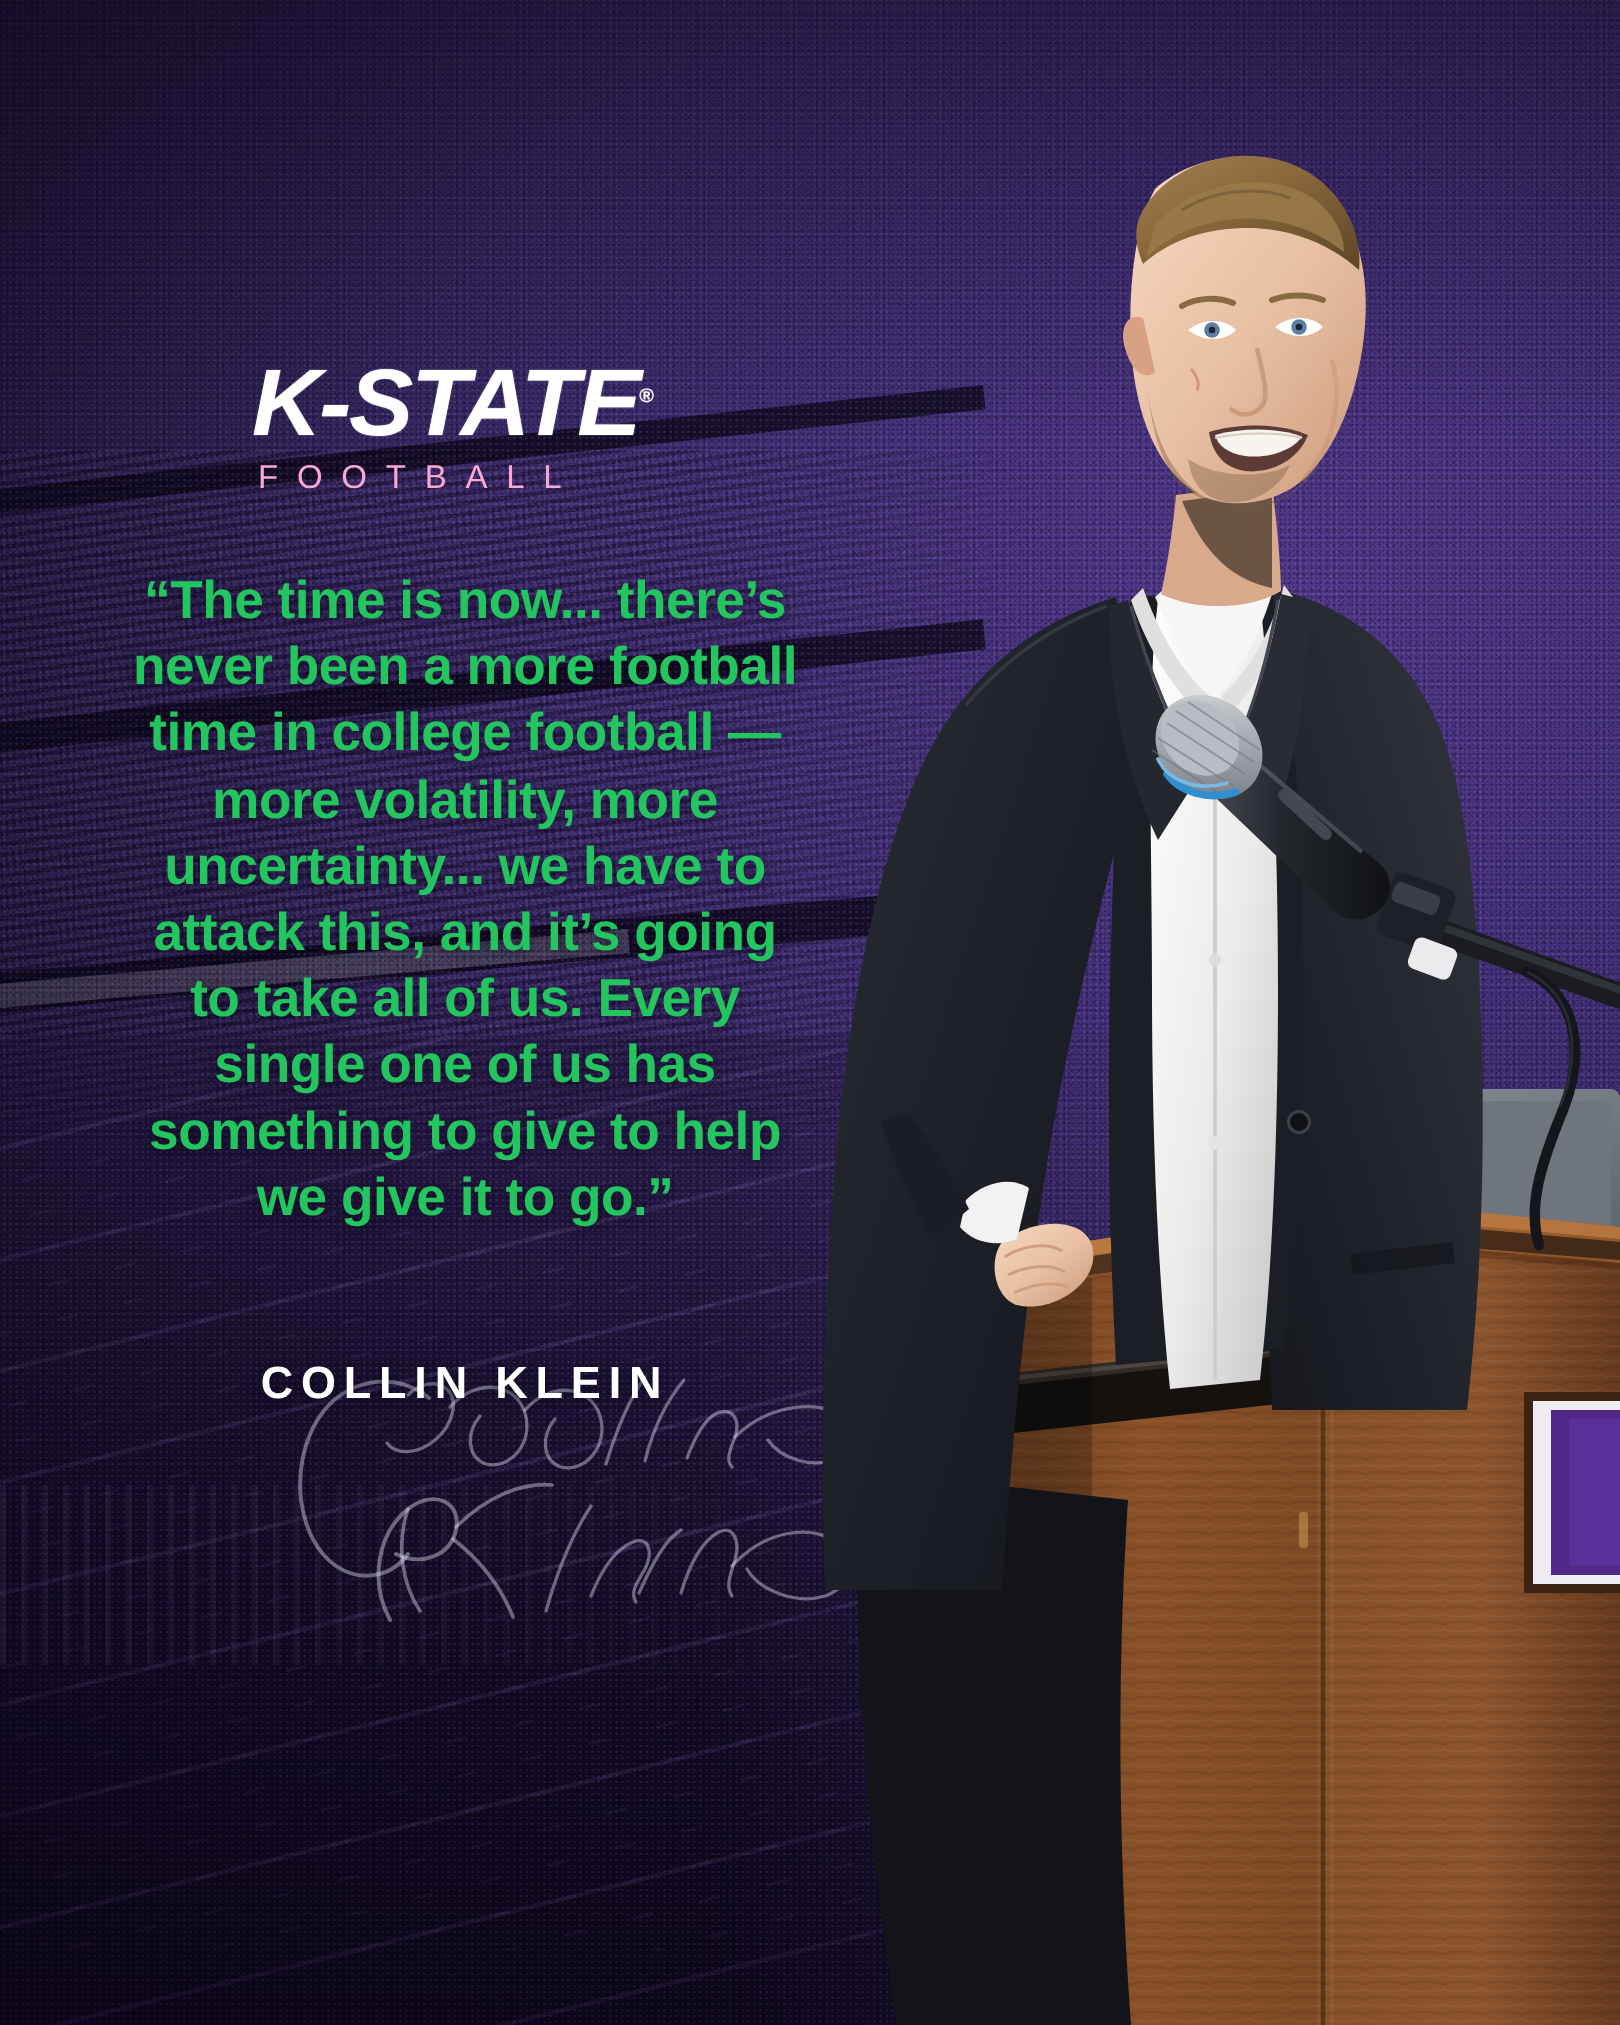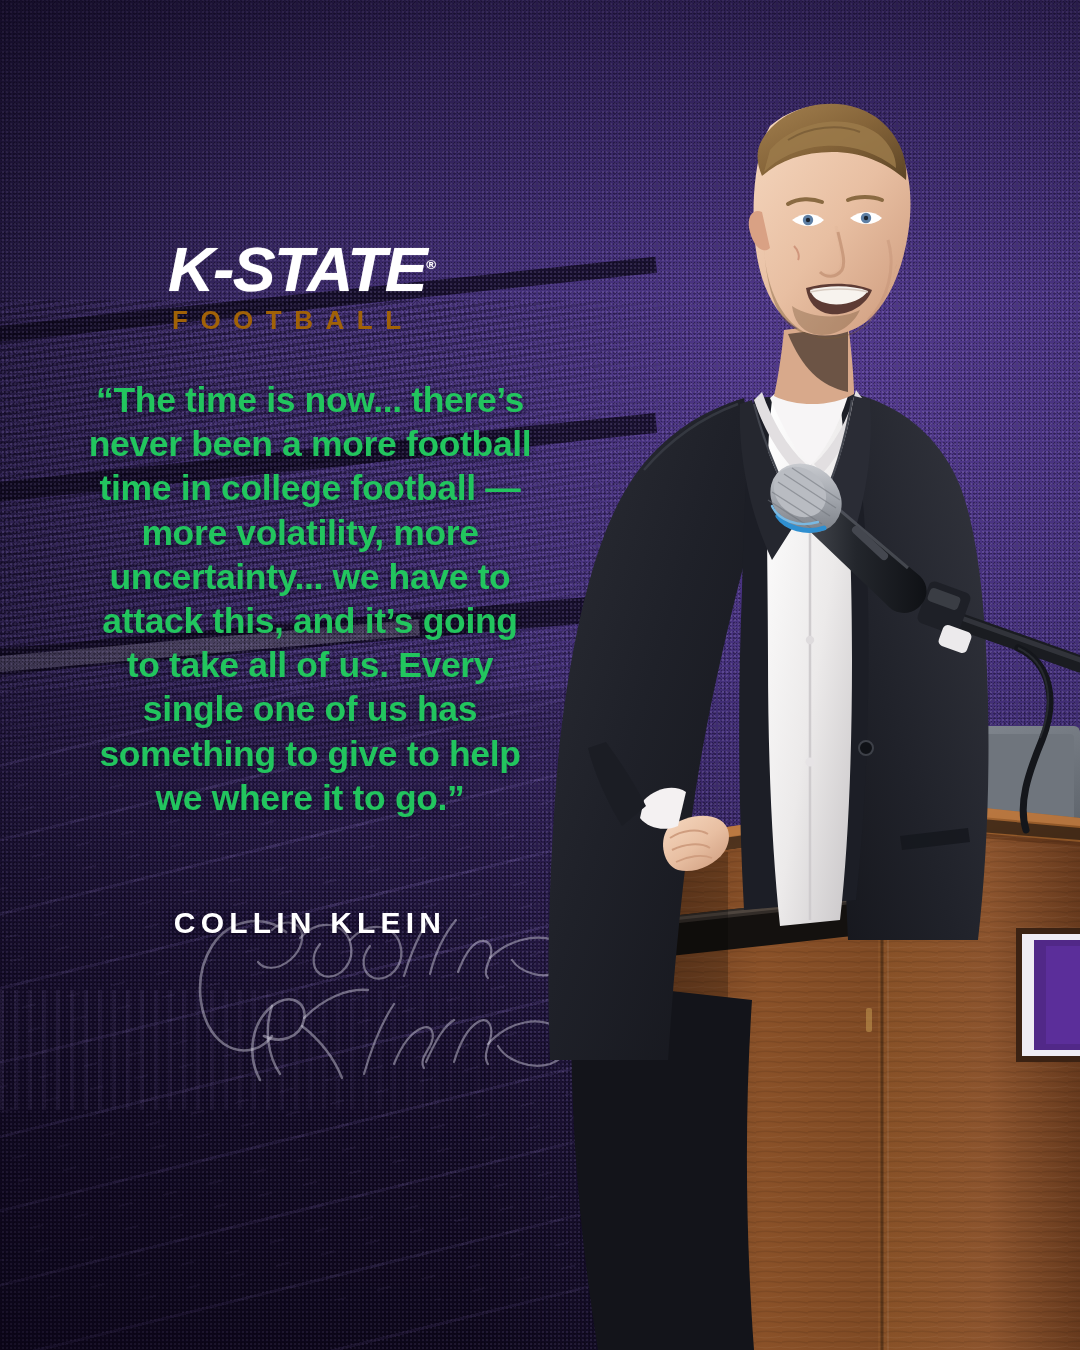--- a/index.html
+++ b/index.html
@@ -120,23 +120,23 @@
     white-space:nowrap;
     position:relative;
     text-shadow: 0 0 1px rgba(255,255,255,.6);
   }
   .logo-reg {
     font-size:13px; font-style:normal; font-weight:700;
     vertical-align:super; letter-spacing:0;
   }
   .logo-sub {
     margin-top:6px;
-    font-weight:700; font-size:26px; line-height:1;
+    font-weight:400; font-size:22px; line-height:1;
     letter-spacing:12.5px;
-    color:#a16207;
+    color:#f9a8d4;
     white-space:nowrap;
     padding-left:4px;
   }
 
   
   #quote {
     position:absolute; left:60px; top:378px; width:500px;
     text-align:center;
     color:#22c55e;
     font-weight:700;
@@ -198,21 +198,21 @@
   <blockquote id="quote">
     <span class="qline">“The time is now... there’s</span>
     <span class="qline">never been a more football</span>
     <span class="qline">time in college football —</span>
     <span class="qline">more volatility, more</span>
     <span class="qline">uncertainty... we have to</span>
     <span class="qline">attack this, and it’s going</span>
     <span class="qline">to take all of us. Every</span>
     <span class="qline">single one of us has</span>
     <span class="qline">something to give to help</span>
-    <span class="qline">we where it to go.”</span>
+    <span class="qline">we give it to go.”</span>
   </blockquote>
 
   <div id="attribution">
     <div class="sig" aria-hidden="true">
       <svg viewBox="0 0 420 190" fill="none" preserveAspectRatio="none">
         <g stroke="#e8e4f2" stroke-opacity="0.42" stroke-linecap="round" stroke-linejoin="round" fill="none">
 
           <path d="M118 38 C96 20 62 24 44 52 C24 84 30 132 56 150 C74 162 94 156 104 142" stroke-width="2.6"></path>
           <path d="M104 36 C112 28 122 26 130 32 C138 40 134 56 122 66 C110 76 96 76 90 68" stroke-width="2.2"></path>
 

